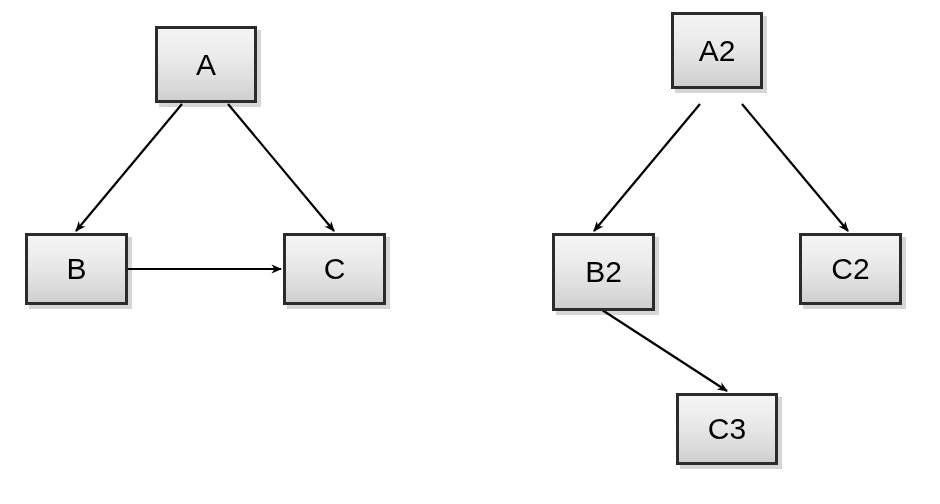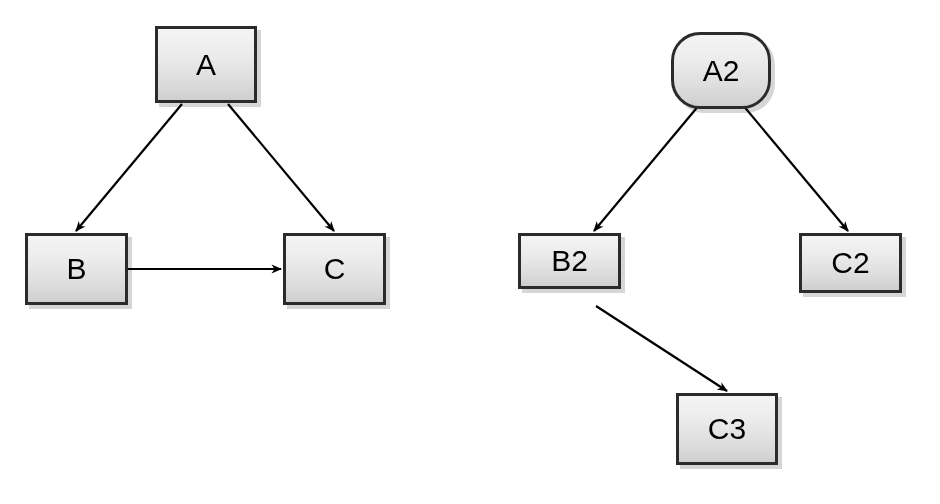--- a/index.html
+++ b/index.html
@@ -73,27 +73,27 @@
   <div id="nodes-group">
       <div class="node" style="left: 155px; top: 26px; width: 102px; height: 77px;">
         <span class="node-label">A</span>
       </div>
       <div class="node" style="left: 25px; top: 233px; width: 103px; height: 72px;">
         <span class="node-label">B</span>
       </div>
       <div class="node" style="left: 283px; top: 233px; width: 103px; height: 72px;">
         <span class="node-label">C</span>
       </div>
-      <div class="node" style="left: 671px; top: 32px; width: 100px; height: 77px; border-radius: 29px;">
+      <div class="node" style="left: 671px; top: 12px; width: 92px; height: 77px;">
         <span class="node-label">A2</span>
       </div>
-      <div class="node" style="left: 518px; top: 233px; width: 103px; height: 56px;">
+      <div class="node" style="left: 552px; top: 233px; width: 103px; height: 78px;">
         <span class="node-label">B2</span>
       </div>
-      <div class="node" style="left: 799px; top: 233px; width: 103px; height: 60px;">
+      <div class="node" style="left: 799px; top: 233px; width: 103px; height: 72px;">
         <span class="node-label">C2</span>
       </div>
       <div class="node" style="left: 676px; top: 393px; width: 102px; height: 72px;">
         <span class="node-label">C3</span>
       </div>
     </div>
 
 </div>
 
 </body></html>

